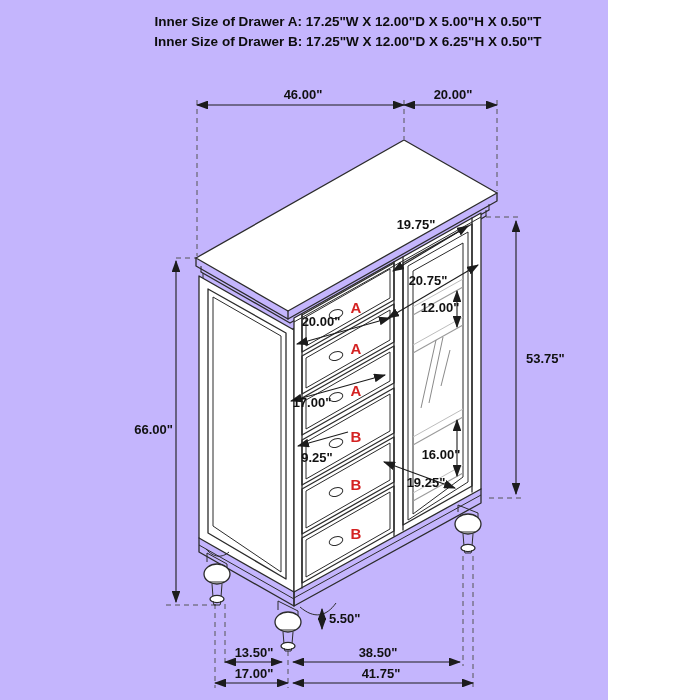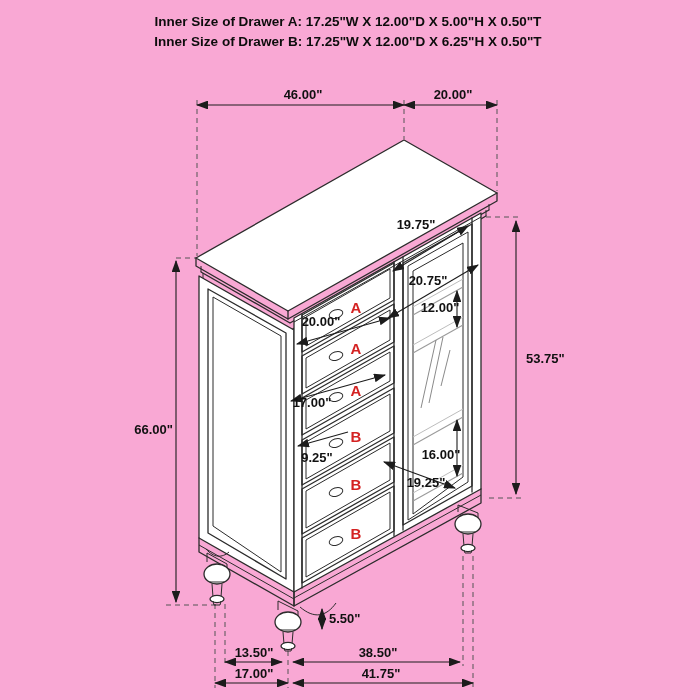--- a/index.html
+++ b/index.html
@@ -1,16 +1,16 @@
 <!DOCTYPE html>
 <html><head>
 <meta charset="utf-8">
 <style>
   html,body{margin:0;padding:0;background:#ffffff;}
-  .stage{position:relative;width:700px;height:700px;background:#f9a8d4;overflow:hidden;}
+  .stage{position:relative;width:608px;height:700px;background:#c4b5fd;overflow:hidden;}
   svg{display:block;}
   .hdr{font:bold 13.5px "Liberation Sans",sans-serif;fill:#0d0d0d;}
   .dim{font:bold 13px "Liberation Sans",sans-serif;fill:#111111;}
   .dimline{stroke:#1c1c1c;stroke-width:1.1;fill:none;}
   .ext{stroke:#555;stroke-width:1;stroke-dasharray:5 4;fill:none;}
   .cab{stroke:#2b2b2b;stroke-width:1.3;fill:none;stroke-linejoin:round;stroke-linecap:round;}
   .cabf{stroke:#2b2b2b;stroke-width:1.3;fill:#ffffff;stroke-linejoin:round;}
   .thin{stroke:#2b2b2b;stroke-width:1;fill:none;}
   .shelf{stroke:#9b9b9b;stroke-width:1.1;fill:none;}
   .shelf2{stroke:#bdbdbd;stroke-width:1;fill:none;}

